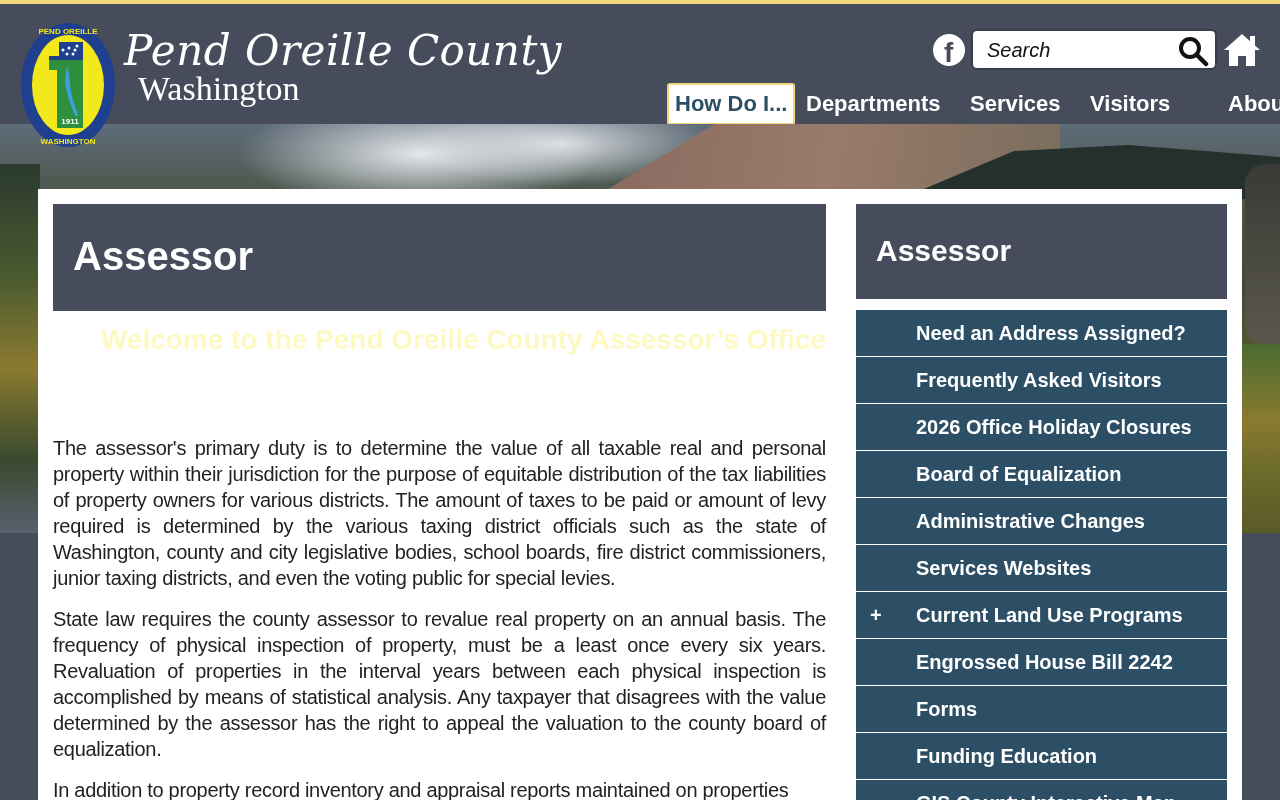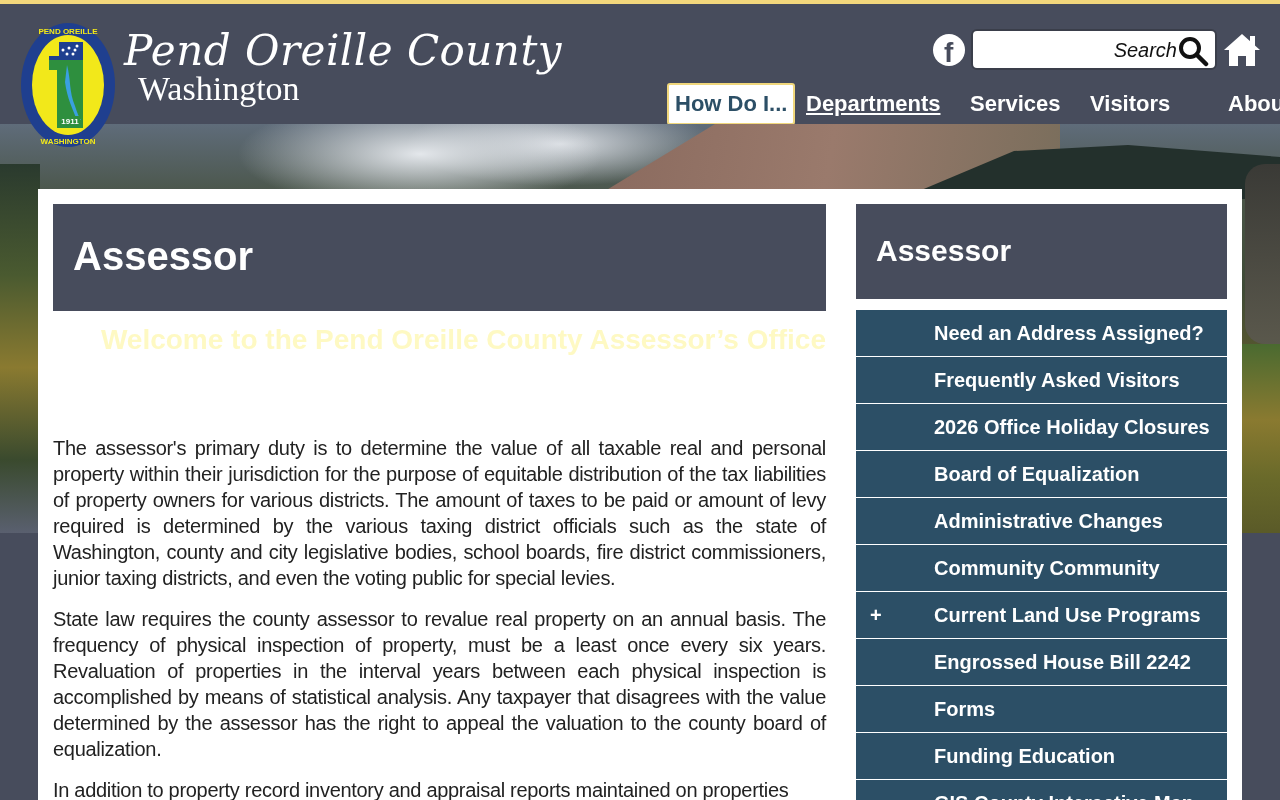--- a/index.html
+++ b/index.html
@@ -6,21 +6,21 @@
   html, body { width: 1280px; height: 800px; overflow: hidden; }
   body { background: #474c5c; font-family: "Liberation Sans", sans-serif; position: relative; }
   .topline { position: absolute; left: 0; top: 0; width: 1280px; height: 4px; background: #f3d77c; }
   .header { position: absolute; left: 0; top: 4px; width: 1280px; height: 152px; background: #474c5c; }
   .logo { position: absolute; left: 19px; top: 20px; width: 98px; height: 130px; z-index: 5; }
   .brand-script { position: absolute; left: 124px; top: 22px; color: #fff; font-family: "DejaVu Serif", serif; font-style: italic; font-size: 42px; letter-spacing: 0.5px; white-space: nowrap; }
   .brand-sub { position: absolute; left: 138px; top: 66px; color: #fff; font-family: "Liberation Serif", serif; font-size: 34px; white-space: nowrap; }
   .fb { position: absolute; left: 933px; top: 30px; width: 32px; height: 32px; border-radius: 50%; background: #fff; }
   .fb span { position: absolute; left: 11px; top: 3px; font-family: "Liberation Sans", sans-serif; font-weight: bold; font-size: 28px; color: #474c5c; line-height: 32px; }
   .search { position: absolute; left: 971px; top: 25px; width: 246px; height: 41px; background: #fff; border-radius: 6px; border: 2px solid #3a3e4a; }
-  .search input { position: absolute; left: 14px; top: 5px; width: 190px; height: 28px; border: none; outline: none; font-family: "Liberation Sans", sans-serif; font-style: italic; font-size: 20px; color: #111; background: transparent; text-align: right; }
+  .search input { position: absolute; left: 14px; top: 5px; width: 190px; height: 28px; border: none; outline: none; font-family: "Liberation Sans", sans-serif; font-style: italic; font-size: 20px; color: #111; background: transparent; }
   .search input::placeholder { color: #111; opacity: 1; }
   .search-btn { position: absolute; right: 6px; top: 4px; width: 32px; height: 32px; cursor: pointer; }
   .home { position: absolute; left: 1222px; top: 28px; width: 40px; height: 36px; }
   .nav { position: absolute; top: 79px; height: 35px; display: flex; }
   .nav a { display: block; color: #fff; text-decoration: none; font-weight: bold; font-size: 22px; line-height: 30px; padding: 4px 6px; position: absolute; white-space: nowrap; }
   .nav a.active { background: #fff; color: #2c4f66; border: 2px solid #f0d77c; border-radius: 3px; }
   .hero { position: absolute; left: 0; top: 124px; width: 1280px; height: 409px; overflow: hidden;
     background:
       radial-gradient(ellipse 260px 80px at 420px 30px, rgba(235,238,242,0.95), rgba(235,238,242,0) 70%),
       radial-gradient(ellipse 220px 60px at 560px 20px, rgba(230,233,238,0.9), rgba(230,233,238,0) 70%),
@@ -35,21 +35,21 @@
   .page-title-box { position: absolute; left: 53px; top: 204px; width: 773px; height: 107px; background: #474c5c; }
   .page-title { position: absolute; left: 20px; top: 30px; color: #fff; font-weight: bold; font-size: 40px; }
   .welcome { position: absolute; left: 53px; top: 322px; width: 773px; text-align: right; color: #fef9c3; font-weight: bold; font-size: 28px; line-height: 36px; }
   .body-text { position: absolute; left: 53px; width: 773px; color: #222; font-size: 20px; line-height: 26px; text-align: justify; font-family: "Liberation Sans", sans-serif; letter-spacing: -0.3px; }
   .p1 { top: 435px; }
   .p2 { top: 606px; }
   .p3 { top: 777px; }
   .side-head { position: absolute; left: 856px; top: 204px; width: 371px; height: 95px; background: #474c5c; }
   .side-head span { position: absolute; left: 20px; top: 30px; color: #fff; font-weight: bold; font-size: 30px; }
   .side-list { position: absolute; left: 856px; top: 310px; width: 371px; }
-  .side-item { position: relative; height: 47px; background: #2c4f66; border-bottom: 1px solid #fff; color: #fff; font-weight: bold; font-size: 20px; line-height: 46px; padding-left: 78px; cursor: pointer; white-space: nowrap; overflow: hidden; }
+  .side-item { position: relative; height: 47px; background: #2c4f66; border-bottom: 1px solid #fff; color: #fff; font-weight: bold; font-size: 20px; line-height: 46px; padding-left: 60px; cursor: pointer; white-space: nowrap; overflow: hidden; }
   .side-item .plus { position: absolute; left: 14px; top: 0; font-size: 20px; font-weight: bold; }
 </style>
 </head>
 <body>
 
 <div class="topline"></div>
 
 <header class="header">
   <div class="brand-script">Pend Oreille County</div>
   <div class="brand-sub">Washington</div>
@@ -70,21 +70,21 @@
 
   <div class="home">
     <svg width="40" height="36" viewBox="0 0 40 36">
       <polygon points="20,2 2,18 7,18 7,34 16,34 16,24 24,24 24,34 33,34 33,18 38,18" fill="#fff"></polygon>
       <rect x="28" y="4" width="5" height="10" fill="#fff"></rect>
     </svg>
   </div>
 
   <nav class="nav" style="left:0;width:1280px;">
     <a class="active" style="left:667px;">How Do I...</a>
-    <a style="left:800px;top:2px;text-decoration:underline;">Departments</a>
+    <a style="left:800px;top:2px;">Departments</a>
     <a style="left:964px;top:2px;">Services</a>
     <a style="left:1084px;top:2px;">Visitors</a>
     <a style="left:1195px;top:2px;margin-left:27px;">About</a>
   </nav>
 </header>
 
 <svg class="logo" viewBox="0 0 98 130">
   <ellipse cx="49" cy="65" rx="47" ry="62" fill="#1f3f8f"></ellipse>
   <ellipse cx="49" cy="65" rx="36" ry="50" fill="#f2e81a"></ellipse>
   <path d="M40 22 L64 22 L64 108 L38 108 L38 50 L30 50 L30 36 L40 36 Z" fill="#2e8f3e"></path>
@@ -127,21 +127,21 @@
 <div class="side-head">
   <span>Assessor</span>
 </div>
 
 <nav class="side-list">
   <div class="side-item"><span>Need an Address Assigned?</span></div>
   <div class="side-item"><span>Frequently Asked Visitors</span></div>
   <div class="side-item"><span>2026 Office Holiday Closures</span></div>
   <div class="side-item"><span>Board of Equalization</span></div>
   <div class="side-item"><span>Administrative Changes</span></div>
-  <div class="side-item"><span>Community Community</span></div>
+  <div class="side-item"><span>Services Websites</span></div>
   <div class="side-item">
     <span class="plus">+</span>
     <span>Current Land Use Programs</span>
   </div>
   <div class="side-item"><span>Engrossed House Bill 2242</span></div>
   <div class="side-item"><span>Forms</span></div>
   <div class="side-item"><span>Funding Education</span></div>
   <div class="side-item"><span>GIS County Interactive Map</span></div>
 </nav>
 

